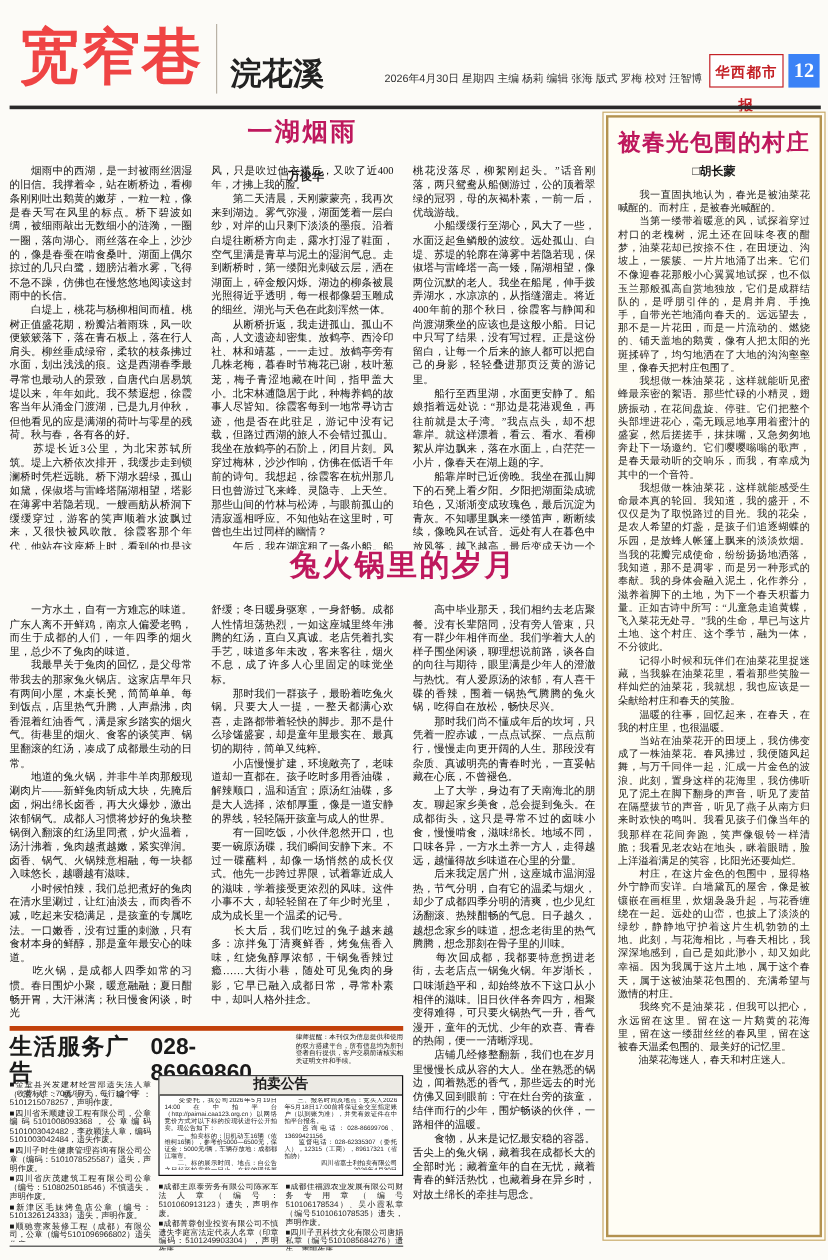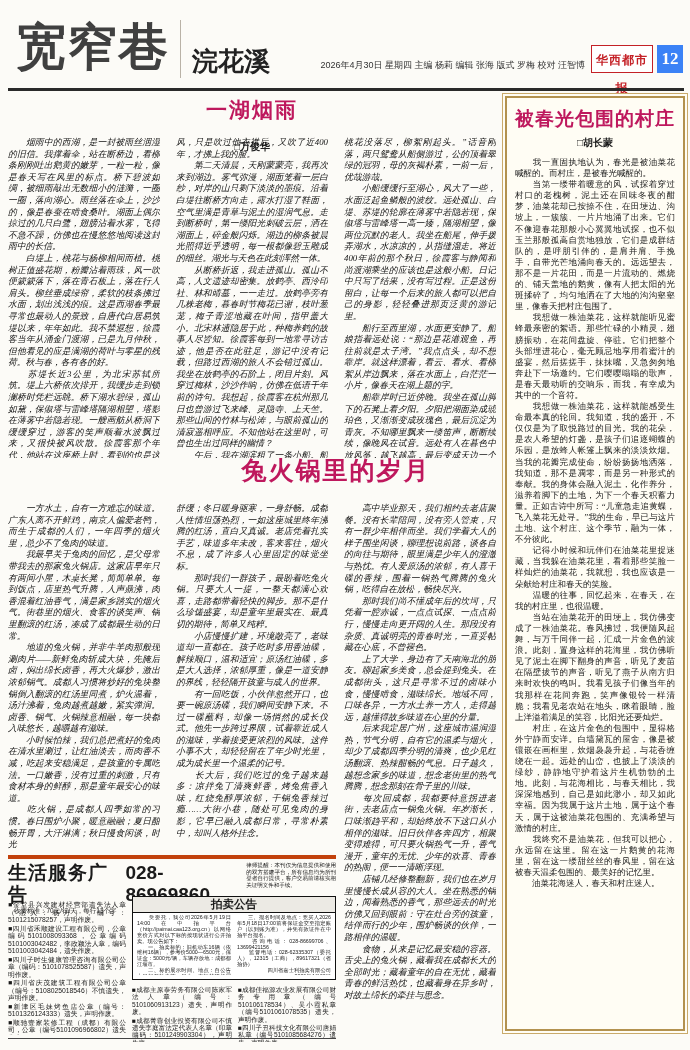--- a/index.html
+++ b/index.html
@@ -1,20 +1,20 @@
 <!DOCTYPE html>
 <html><head>
 <meta charset="utf-8">
 <style>
   html,body{margin:0;padding:0;background:#e8e6e0;}
   .page{position:relative;width:690px;height:1050px;background:#fcfbf7;margin:0 auto;
         font-family:"Liberation Serif",serif;color:#1a1a1a;overflow:hidden;}
   
   .masthead{position:absolute;left:16px;top:14px;font-family:"DejaVu Serif",serif;
-            font-weight:bold;font-size:50px;color:#404040;letter-spacing:1px;}
+            font-weight:bold;font-size:50px;color:#ef4444;letter-spacing:1px;}
   .mast-divider{position:absolute;left:180px;top:20px;width:1px;height:58px;background:#b9b2a6;}
   .section-name{position:absolute;left:192px;top:44px;font-family:"DejaVu Serif",serif;
             font-weight:bold;font-size:26px;color:#222;}
   .dateline{position:absolute;left:250px;top:59px;width:335px;text-align:right;
             font-size:9px;color:#333;font-family:"Liberation Sans",sans-serif;}
   .paper-logo{position:absolute;left:591px;top:45px;width:62px;height:28px;border:1px solid #c42127;
             color:#c42127;font-weight:bold;font-size:12px;line-height:28px;text-align:center;
             font-family:"DejaVu Serif",serif;letter-spacing:1px;box-sizing:border-box;background:#fff;}
   .page-num{position:absolute;left:657px;top:45px;width:26px;height:28px;background:#3b82f6;
             color:#fff;font-weight:bold;font-size:17px;line-height:28px;text-align:center;
@@ -23,21 +23,21 @@
   
   .headline{font-family:"Liberation Sans",sans-serif;font-weight:bold;color:#be185d;}
   .a1-head{position:absolute;left:8px;top:96px;width:488px;text-align:center;}
   .a1-head .headline{font-size:21px;letter-spacing:2px;}
   .byline{font-size:10px;margin-top:16px;color:#222;font-weight:bold;}
   .a2-head{position:absolute;left:176px;top:454px;width:320px;text-align:center;}
   .a2-head .headline{font-size:25px;letter-spacing:2px;}
   
   .col{position:absolute;width:152px;overflow:hidden;font-size:8.8px;line-height:11.6px;
        text-align:justify;color:#111;}
-  .col p{margin:0;font-style:italic;}
+  .col p{margin:0;}
   .a1-col1{left:8px;top:137px;height:321px;}
   .a1-col2{left:176px;top:137px;height:321px;}
   .a1-col3{left:344px;top:137px;height:321px;}
   .a2-col1{left:8px;top:503px;height:348px;}
   .a2-col2{left:176px;top:503px;height:348px;}
   .a2-col3{left:344px;top:503px;height:536px;}
   
   .spring-box{position:absolute;left:502px;top:93px;width:186px;height:941px;background:#fffdf4;
        border:1px solid #c9aa6b;padding:2px;box-sizing:border-box;}
   .spring-inner{border:2px solid #b3924f;height:100%;box-sizing:border-box;padding:6px 8px;}

